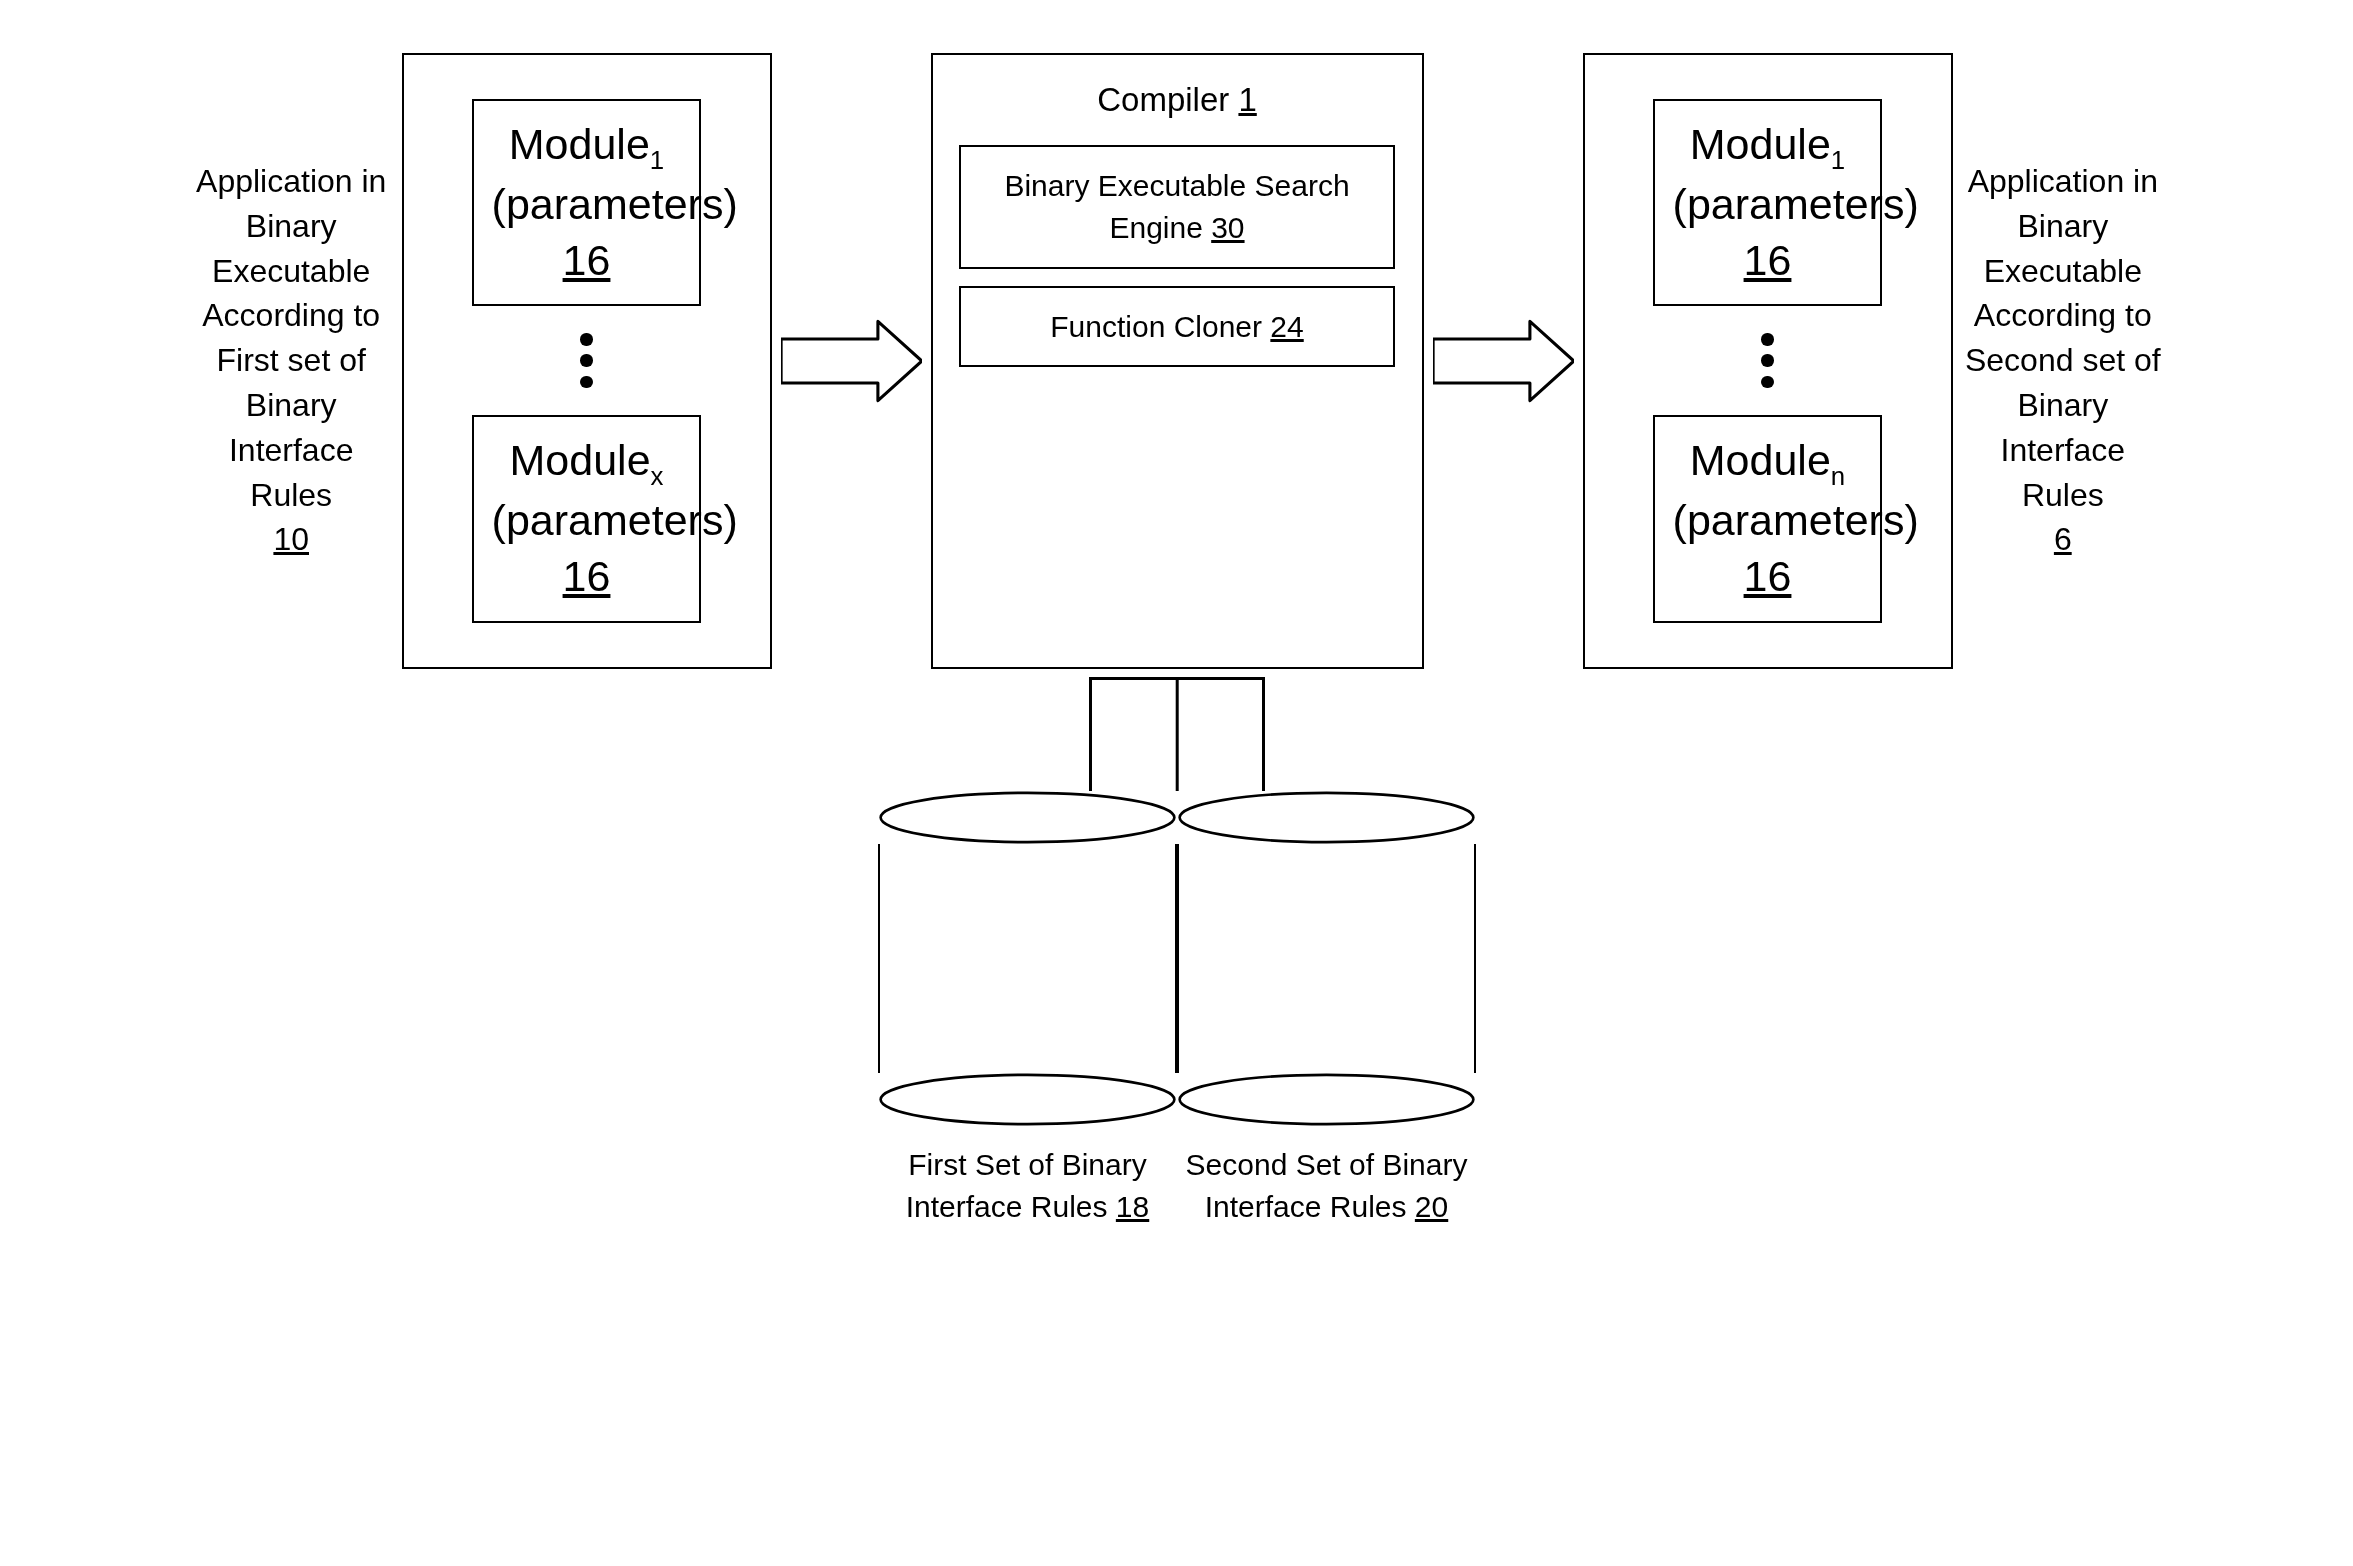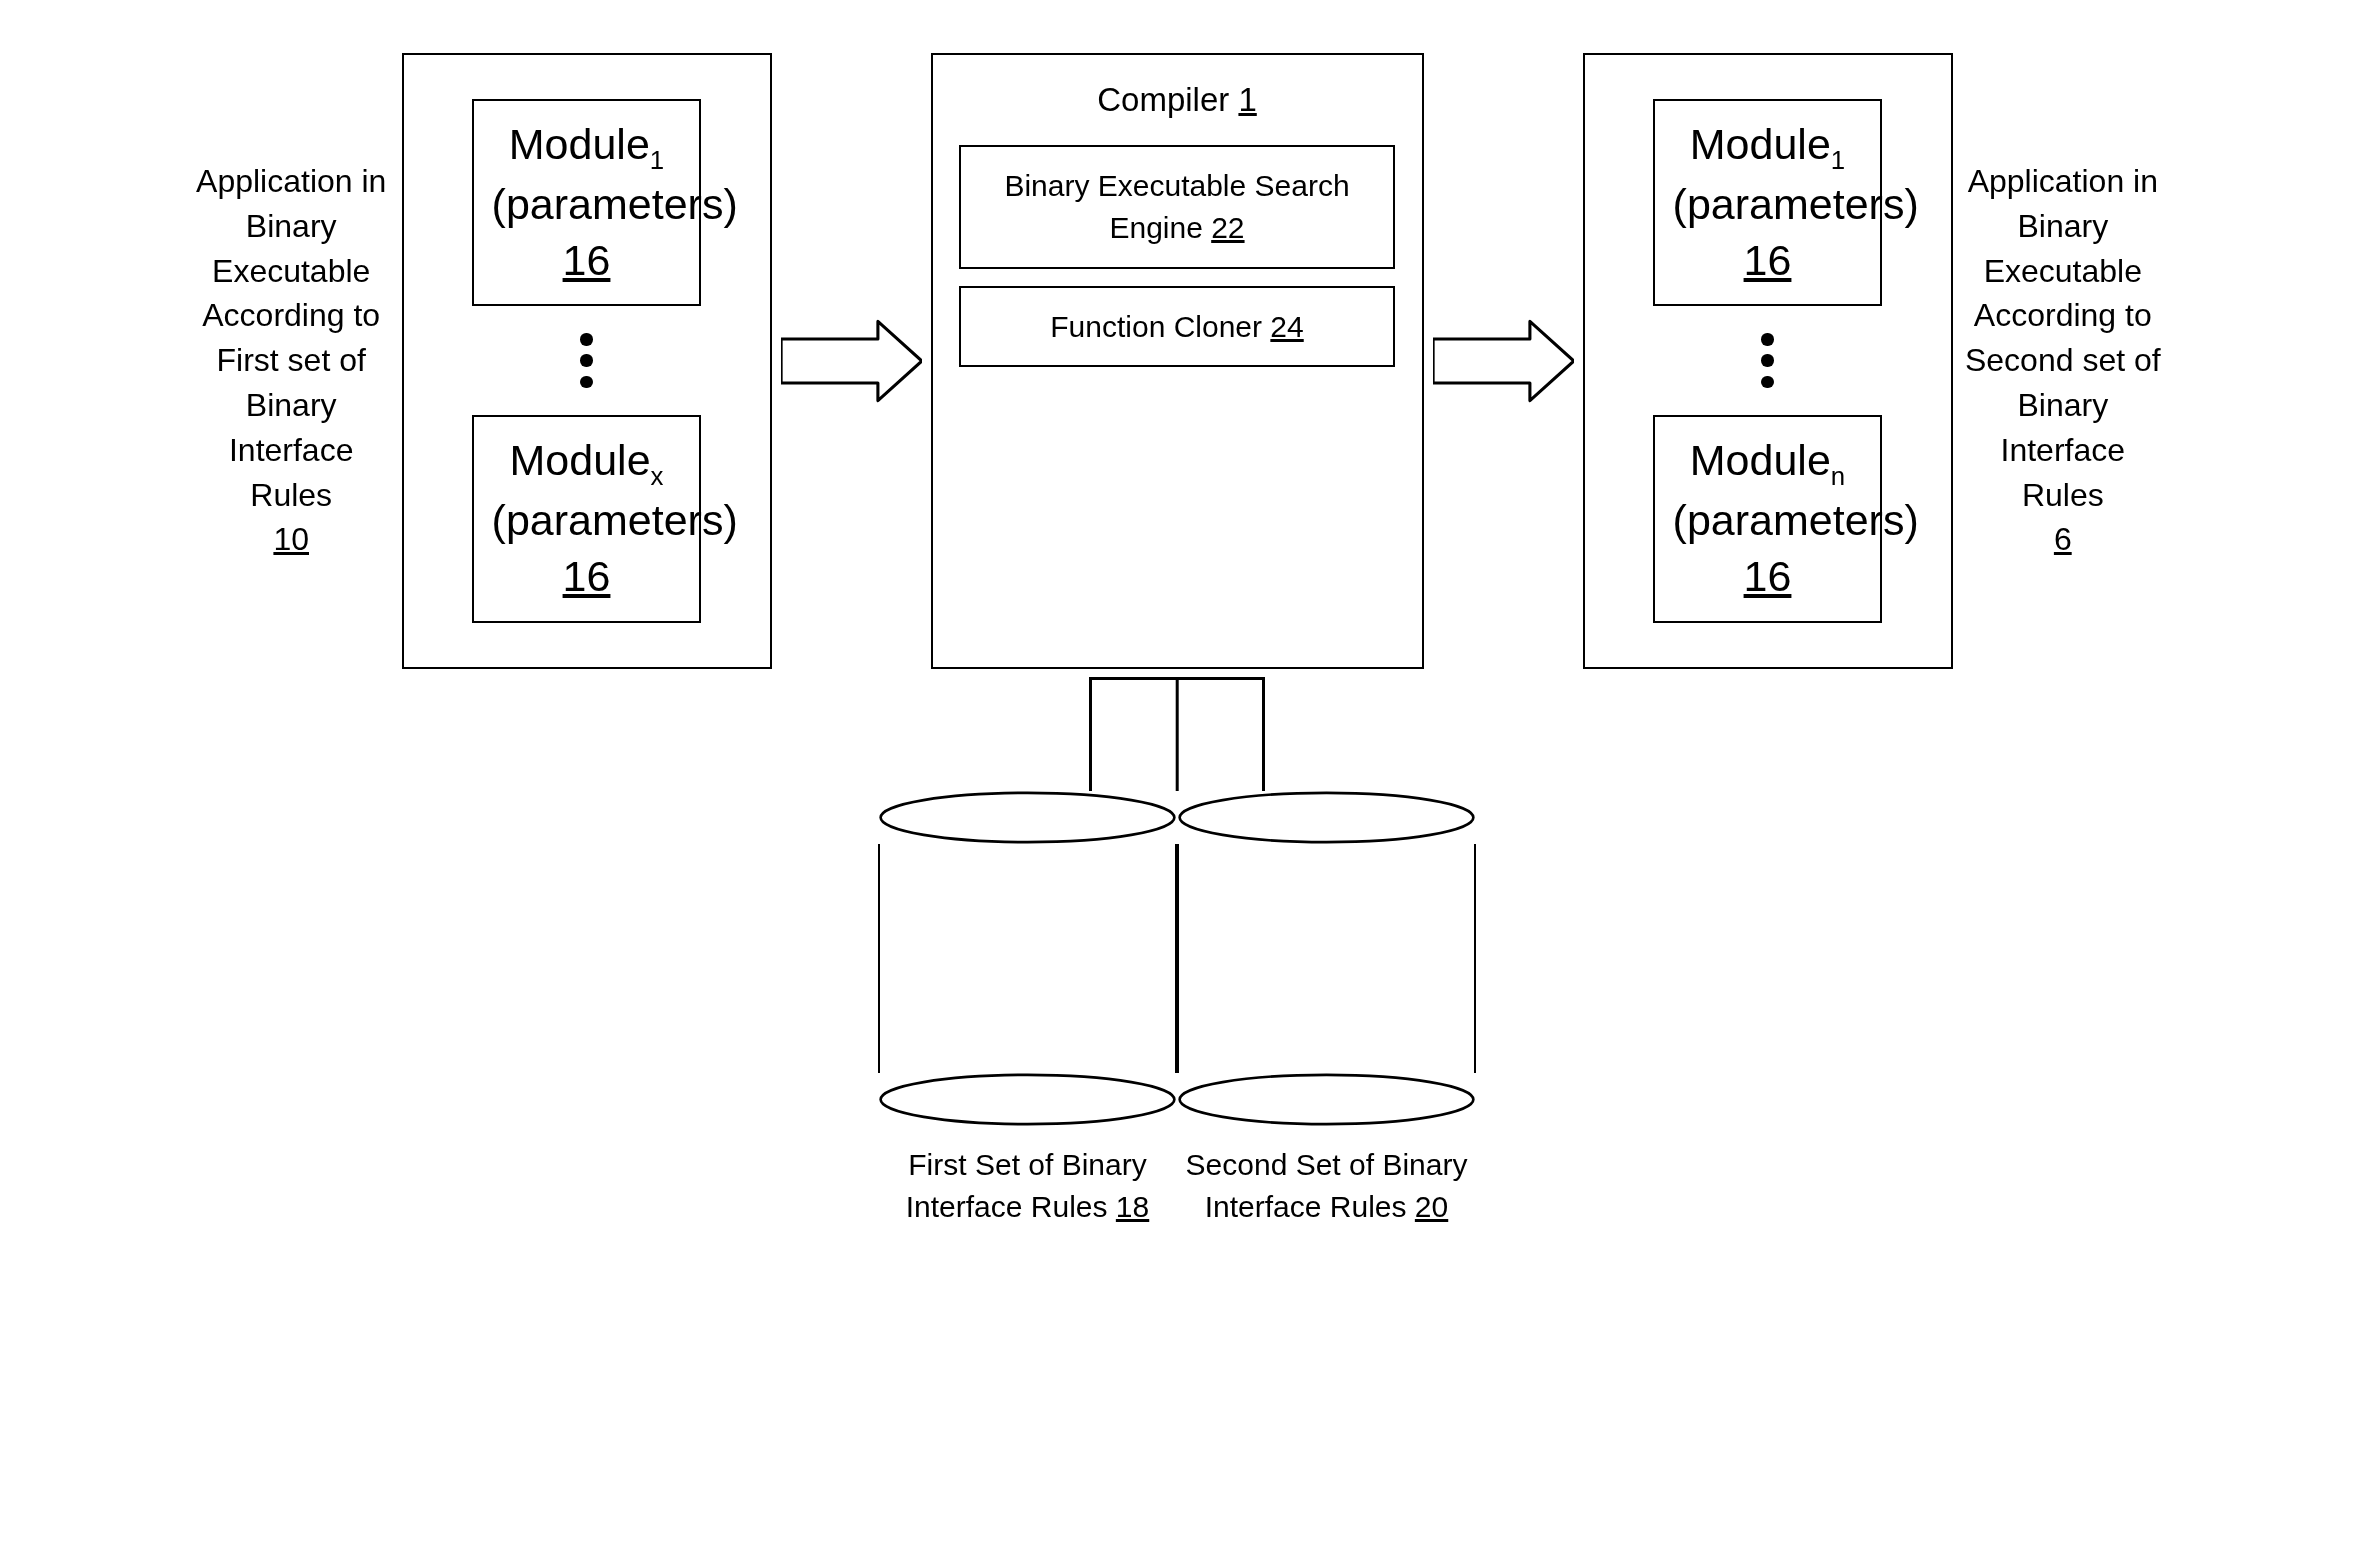--- a/index.html
+++ b/index.html
@@ -242,21 +242,21 @@
       </svg>
     </div>
 
     <div class="outer-box compiler-box">
       <div class="compiler-title">
         Compiler <span class="underline-num">1</span>
       </div>
 
       <div class="inner-box">
         <div class="inner-box-text">
-          Binary Executable Search<br>Engine <span class="underline-num">22</span>
+          Binary Executable Search<br>Engine <span class="underline-num">30</span>
         </div>
       </div>
 
       <div class="inner-box">
         <div class="inner-box-text">
           Function Cloner <span class="underline-num">24</span>
         </div>
       </div>
 
     </div>

